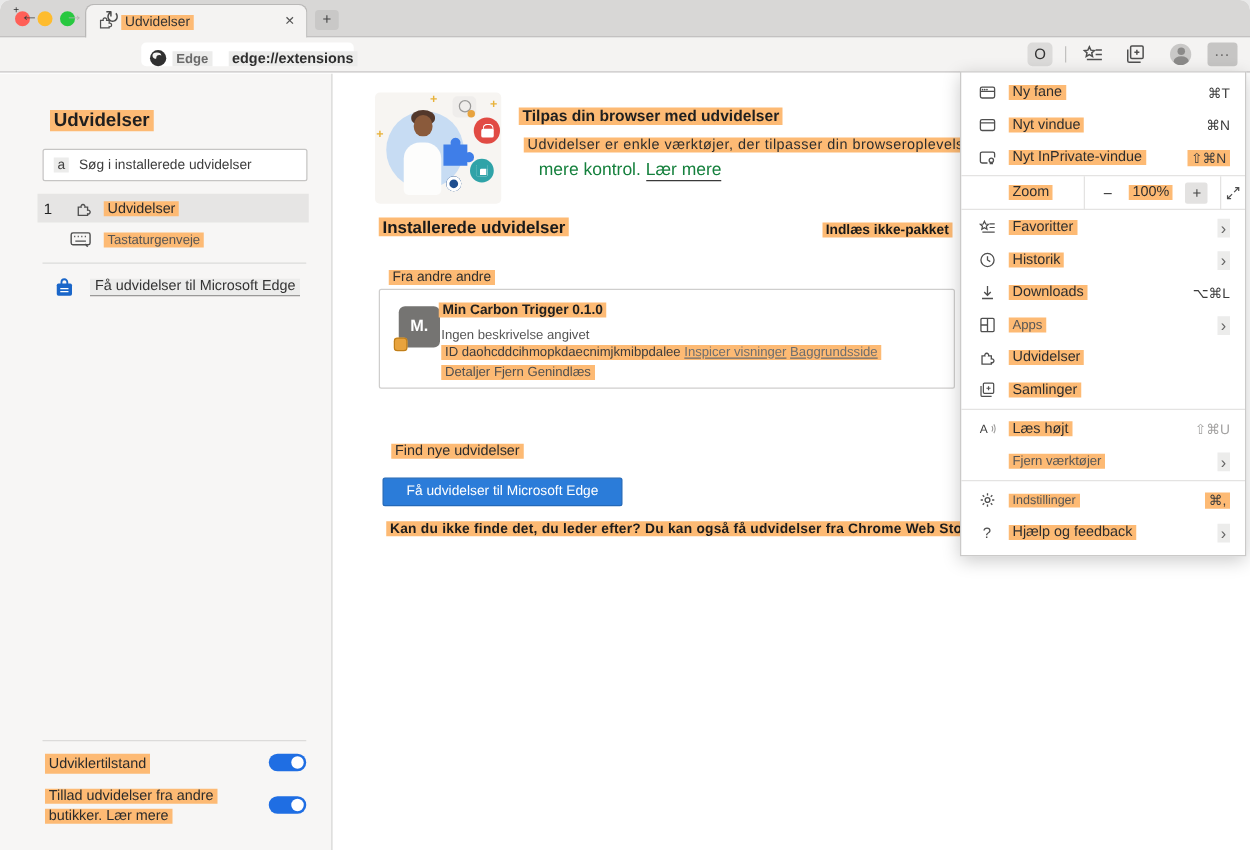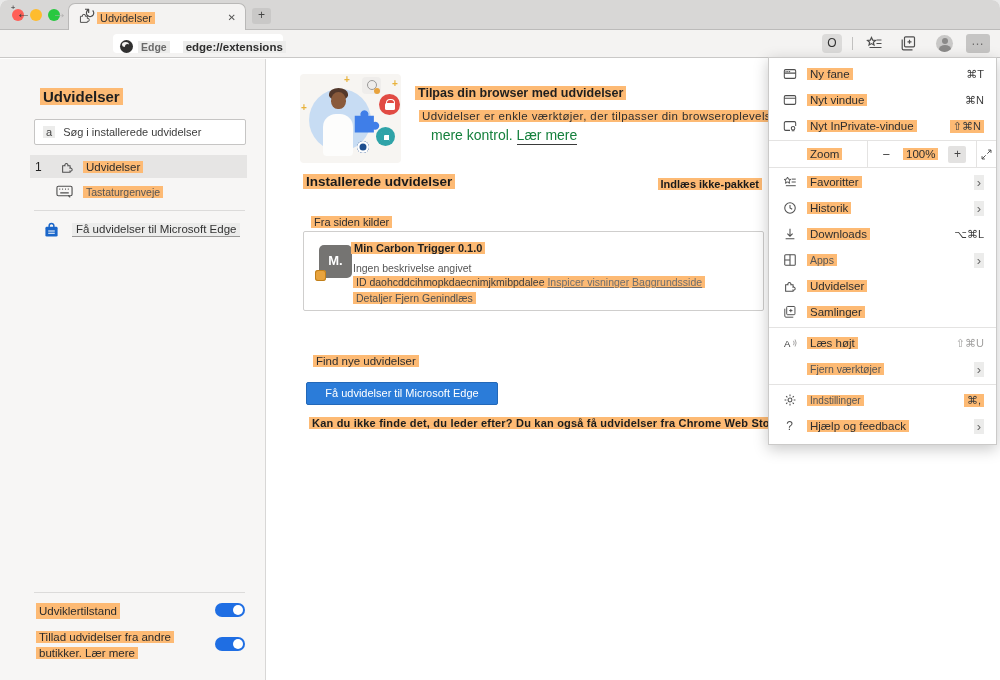--- a/index.html
+++ b/index.html
@@ -233,21 +233,21 @@
     </div>
     <div class="hero-title hl">Tilpas din browser med udvidelser</div>
     <div class="hero-sub1 hl">Udvidelser er enkle værktøjer, der tilpasser din browseroplevelse</div>
     <div class="hero-sub2">
       <span>mere kontrol.</span>
       <span class="learn-link">Lær mere</span>
     </div>
 
     <div class="sec-head hl">Installerede udvidelser</div>
     <div class="load-unpacked hl">Indlæs ikke-pakket</div>
-    <div class="group-label hl">Fra siden kilder</div>
+    <div class="group-label hl">Fra andre andre</div>
 
     <div class="ext-card">
       <span class="ext-ico">M.</span>
       <span class="ext-badge"></span>
       <span class="ext-name hl">Min Carbon Trigger 0.1.0</span>
       <span class="ext-desc">Ingen beskrivelse angivet</span>
       <span class="ext-idline hl">
         <span>ID daohcddcihmopkdaecnimjkmibpdalee</span>
         <span class="sub">Inspicer visninger</span>
         <span class="sub">Baggrundsside</span>

